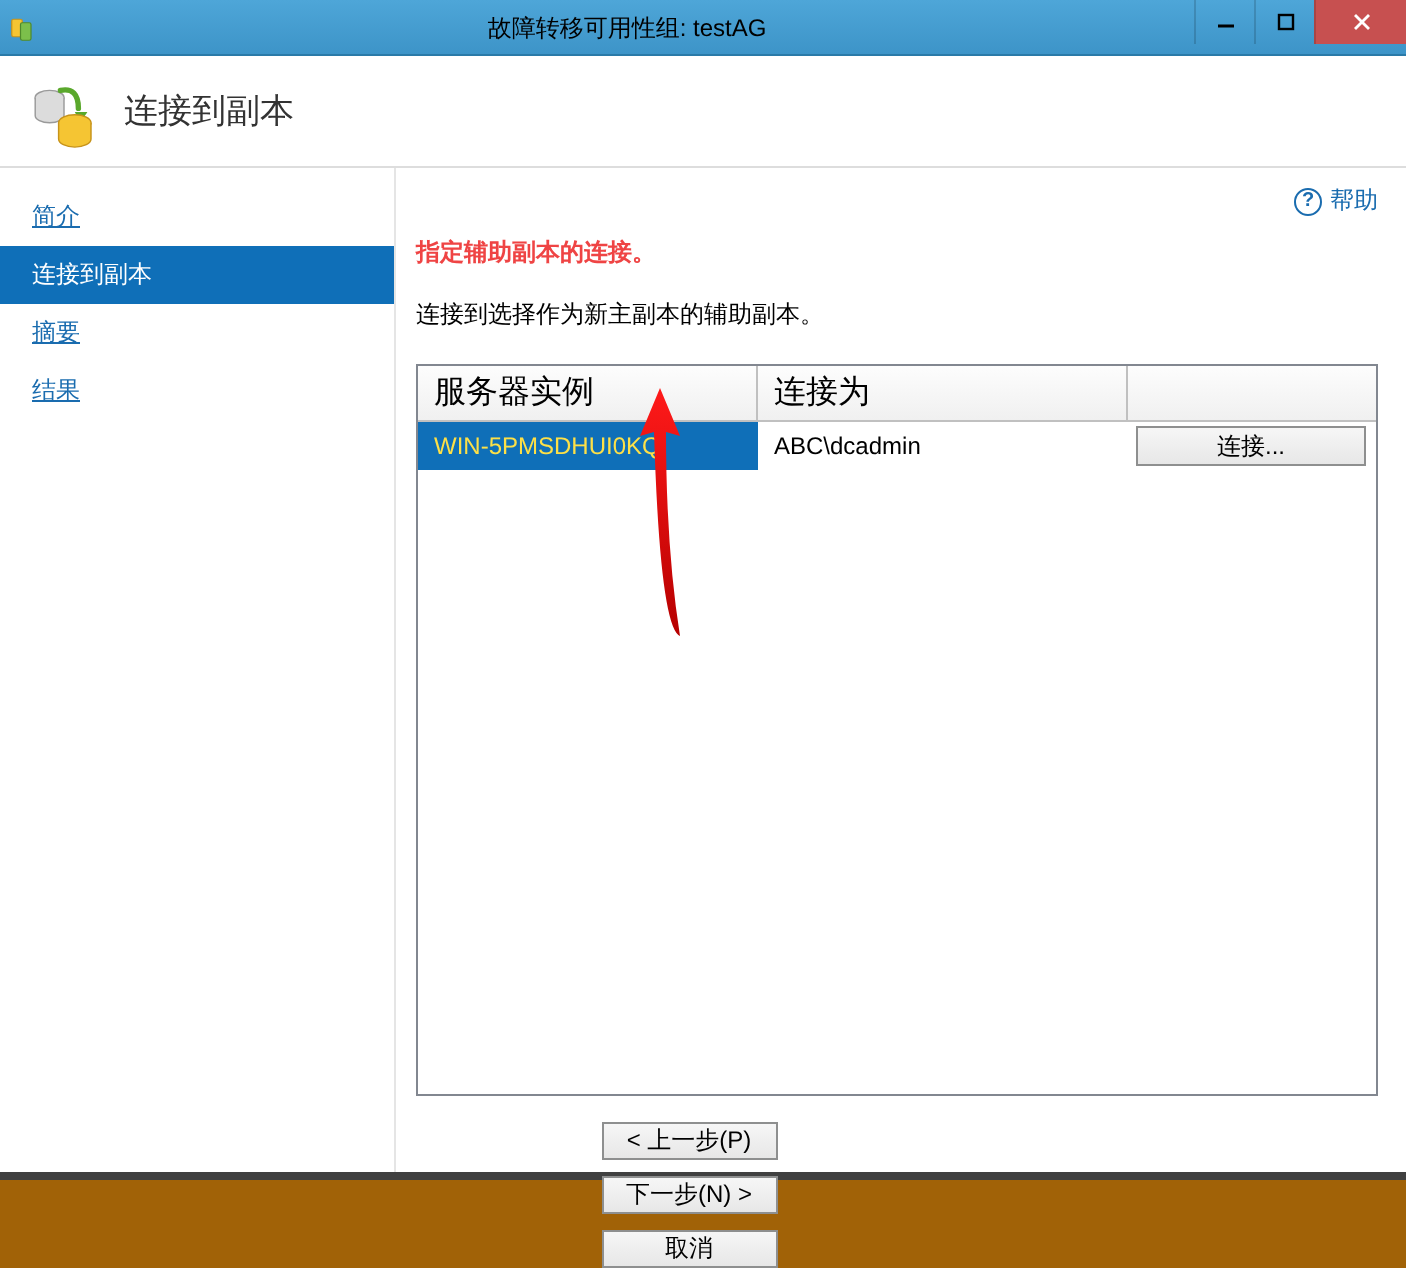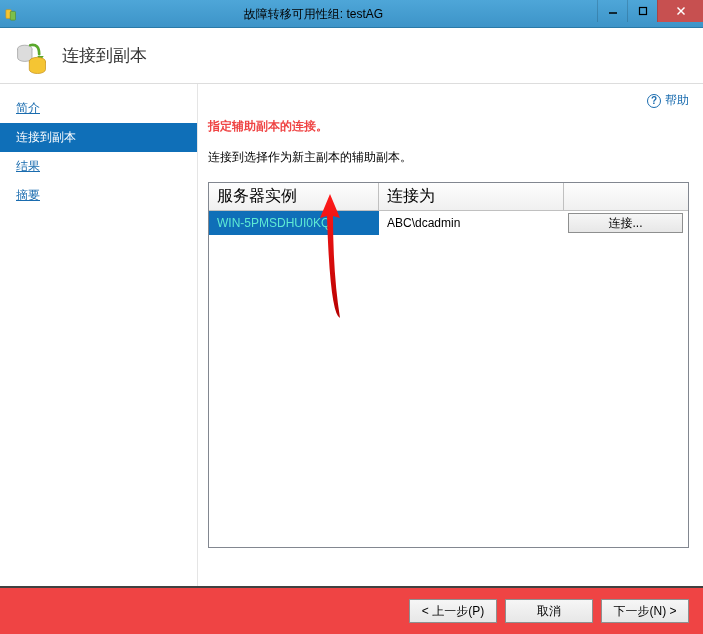--- a/index.html
+++ b/index.html
@@ -179,21 +179,21 @@
     .grid-body {
       height: 336px;
       overflow: auto;
     }
     .grid-row {
       display: flex;
       align-items: stretch;
     }
     .grid-row.selected .grid-cell.instance-cell {
       background: #0f6fb8;
-      color: #5eead4;
+      color: #fde047;
     }
     .grid-cell {
       padding: 3px 8px;
       font-size: 12px;
       border-right: 1px solid transparent;
       display: flex;
       align-items: center;
     }
     .grid-cell.btn-cell {
       padding: 2px 4px;
@@ -211,27 +211,28 @@
     
     .arrow-annotation {
       position: absolute;
       left: 112px;
       top: 110px;
       pointer-events: none;
     }
     
     .footer {
       height: 48px;
-      border-top: 2px solid #404040;
+      border-top: 4px solid #404040;
       display: flex;
       align-items: center;
       justify-content: flex-end;
       padding-right: 14px;
       gap: 8px;
-      background: #ef4444;
+      background: #a16207;
+      flex-direction: column;
     }
     .footer-btn {
       min-width: 88px;
       height: 24px;
       padding: 0 10px;
       font-size: 12px;
       background: linear-gradient(#f6f6f6, #e7e7e7);
       border: 1px solid #8e8f8f;
       cursor: pointer;
       font-family: inherit;
@@ -280,22 +281,22 @@
     </svg>
   </div>
   <div class="header-title">连接到副本</div>
 </div>
 
 <div class="content">
 
   <div class="sidebar">
     <div class="nav-item">简介</div>
     <div class="nav-item active">连接到副本</div>
+    <div class="nav-item">摘要</div>
     <div class="nav-item">结果</div>
-    <div class="nav-item">摘要</div>
   </div>
 
   <div class="main">
     <div class="help-link">
       <span class="help-icon">?</span>
       <span>帮助</span>
     </div>
 
     <div class="instruction-bold">指定辅助副本的连接。</div>
     <div class="instruction-sub">连接到选择作为新主副本的辅助副本。</div>
@@ -324,15 +325,15 @@
           <stop offset="100%" stop-color="#b60000"></stop>
         </linearGradient>
       </defs>
       <path d="M20 0 L30 24 L23 22 Q23 80 30 124 Q20 120 17 22 L10 24 Z" fill="url(#redgrad)"></path>
     </svg>
   </div>
 </div>
 
 <div class="footer">
   <button class="footer-btn">&lt; 上一步(P)</button>
+  <button class="footer-btn">下一步(N) &gt;</button>
   <button class="footer-btn">取消</button>
-  <button class="footer-btn">下一步(N) &gt;</button>
 </div>
 
 </body></html>

